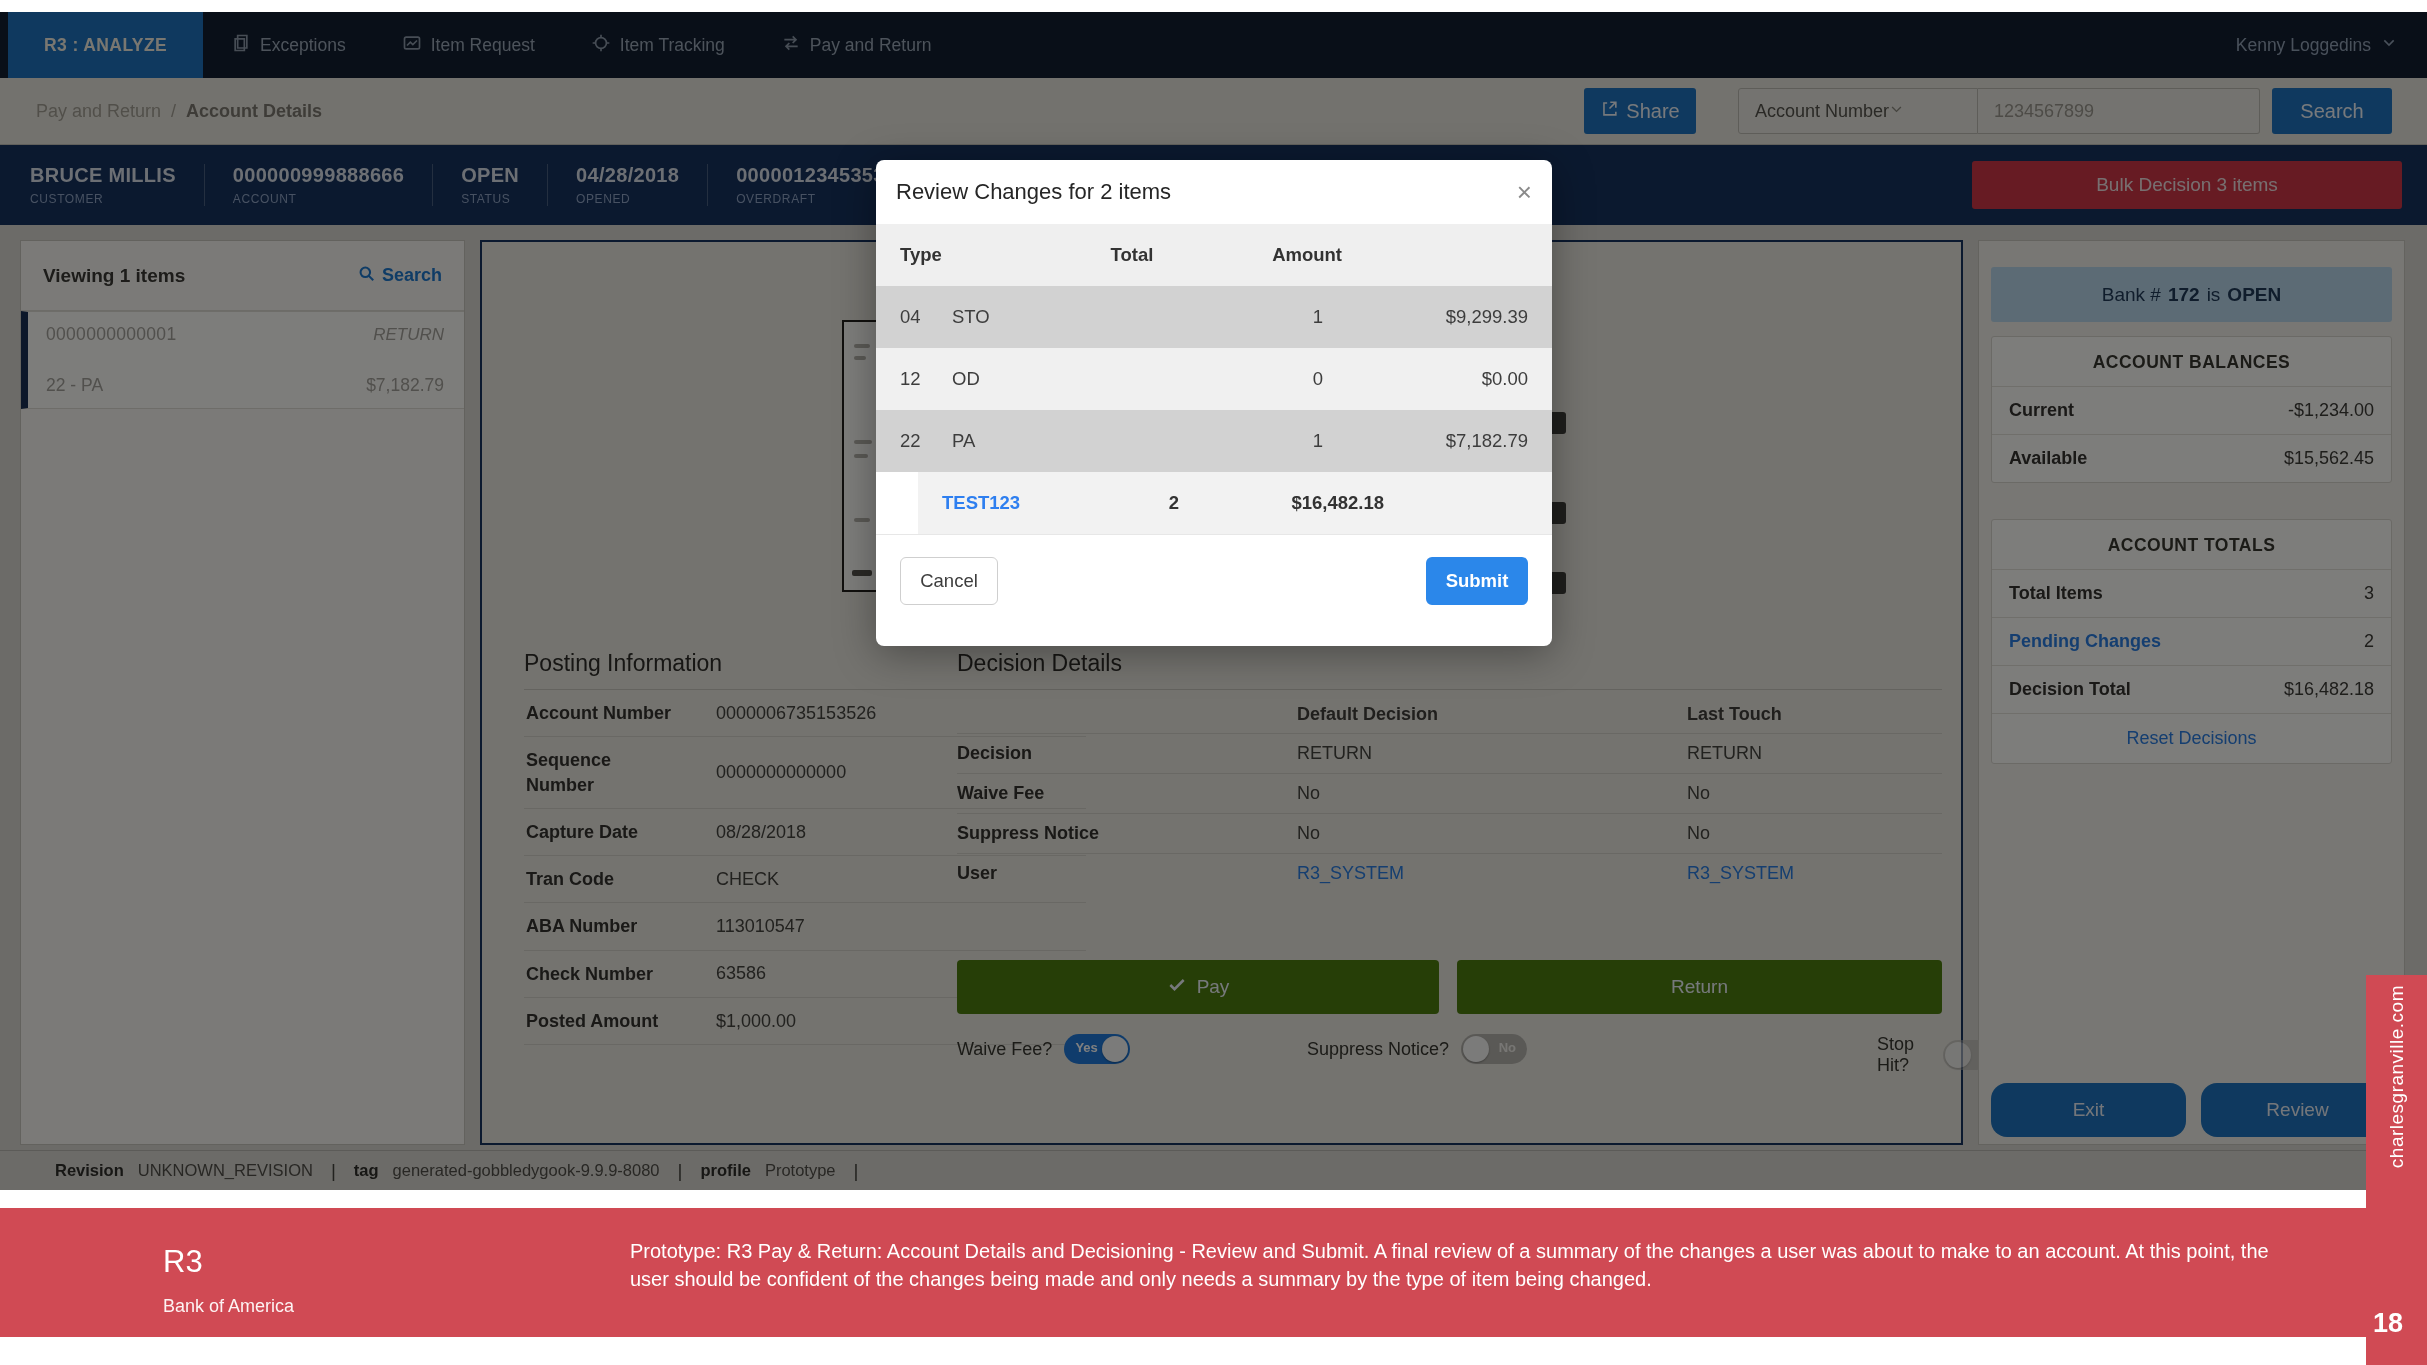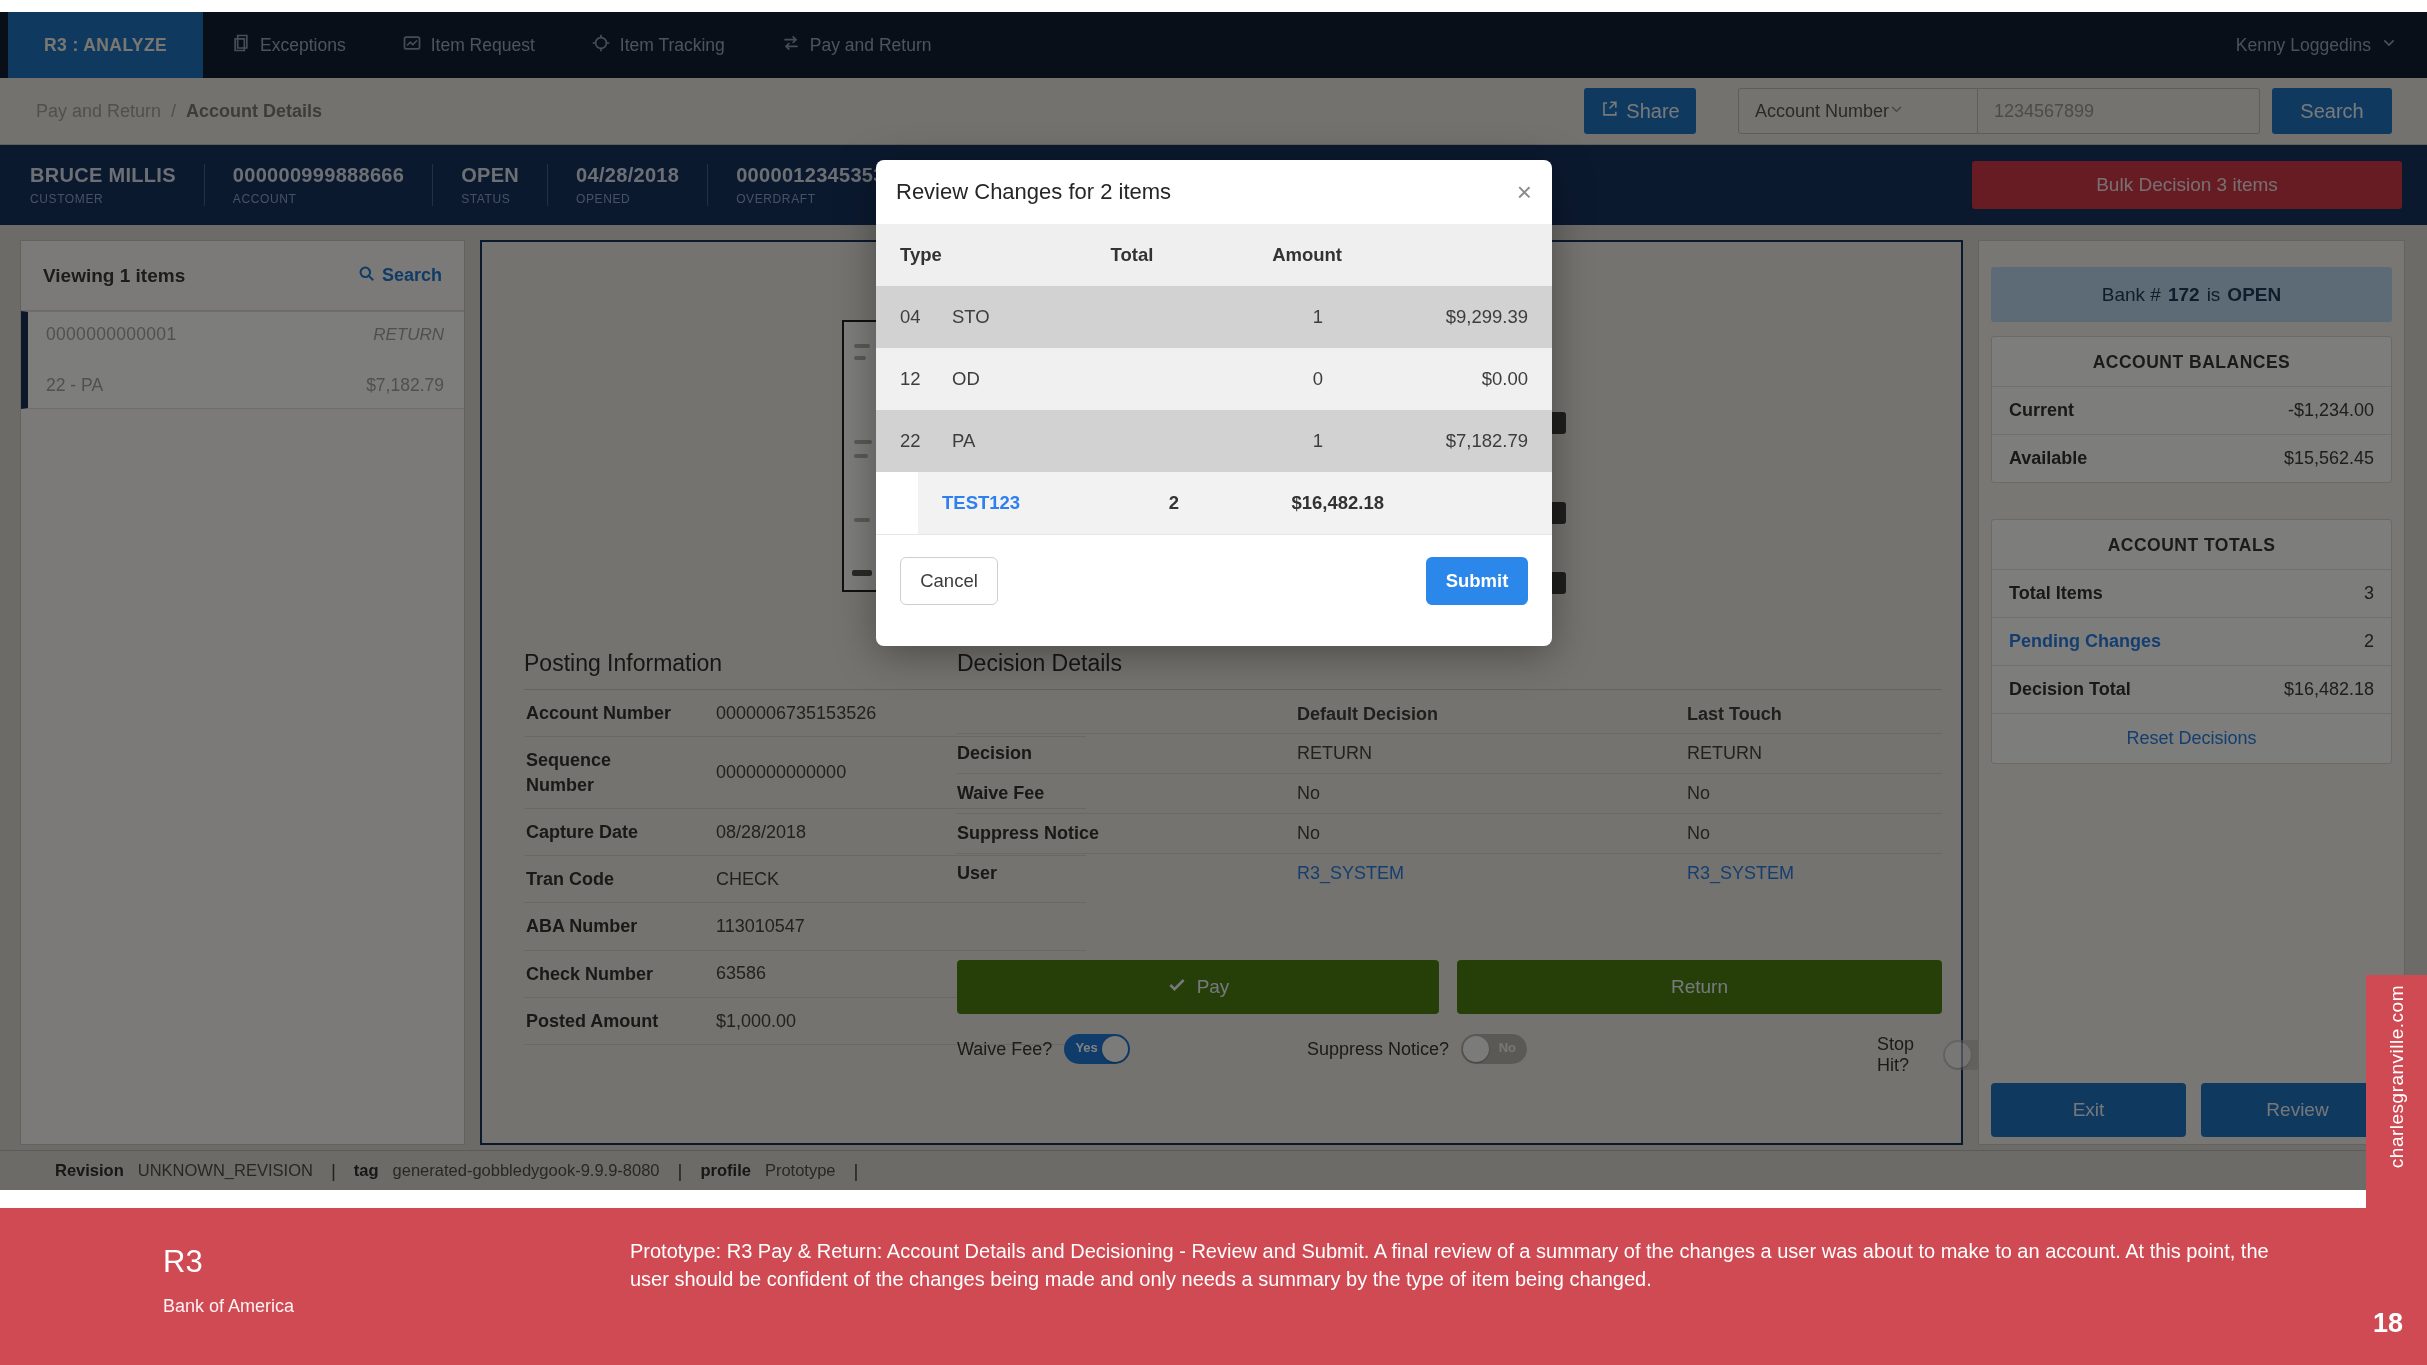--- a/index.html
+++ b/index.html
@@ -120,21 +120,21 @@
   .sum-card { position:absolute; left:12px; width:401px; background:#fbfaf7; border:1px solid #d6d4cc; border-radius:3px; }
   .sc-balances { top:95px; }
   .sc-totals { top:278px; }
   .sc-title { text-align:center; font-weight:700; font-size:17.5px; color:#37362f; letter-spacing:.5px;
     padding:15px 0 13px; border-bottom:1px solid #e0ded6; }
   .sc-row { display:flex; justify-content:space-between; padding:13px 17px; border-bottom:1px solid #e0ded6;
     font-size:18px; color:#3d3c37; }
   .sc-row .lbl { font-weight:700; color:#34332f; }
   .sc-reset { text-align:center; padding:14px 0; font-size:18px; }
   .exit-btn, .review-btn { position:absolute; top:842px; height:54px; background:#1e73be; border:none;
-    border-radius:4px; color:#e8edf4; font-size:19px; font-family:inherit; cursor:pointer; }
+    border-radius:16px; color:#e8edf4; font-size:19px; font-family:inherit; cursor:pointer; }
   .exit-btn { left:12px; width:195px; }
   .review-btn { left:222px; width:193px; }
 
   
   .status-bar { position:absolute; left:0; top:1138px; width:100%; height:40px;
     display:flex; align-items:center; gap:14px; padding-left:55px; font-size:16.5px; color:#514f49;
     border-top:1px solid #b9b7b0; }
   .status-bar .sb-l { font-weight:700; color:#2f2e2a; }
   .status-bar .sb-p { color:#45443f; font-size:19px; margin:0 4px; }
 
@@ -157,21 +157,21 @@
   .m-trow .c-code { width:172px; }
   .m-trow .c-code { color:#2e7ff0; }
   .m-foot { height:110px; border-top:1px solid #e7e7e7; display:flex; align-items:flex-start;
     justify-content:space-between; padding:22px 24px 0; }
   .cancel-btn { width:98px; height:48px; background:#fff; border:1px solid #cfcfcf; border-radius:6px;
     font-size:18.5px; color:#3d3d3d; font-family:inherit; cursor:pointer; }
   .submit-btn { width:102px; height:48px; background:#2b87ea; border:none; border-radius:6px;
     font-size:18.5px; font-weight:700; color:#fff; font-family:inherit; cursor:pointer; }
 
   
-  .slide-footer { position:absolute; left:0; top:1208px; width:2427px; height:157px; background:#d04a54; z-index:10; }
+  .slide-footer { position:absolute; left:0; top:1208px; width:2427px; height:129px; background:#d04a54; z-index:10; }
   .sf-brand { position:absolute; left:163px; top:36px; font-size:31px; color:#fff; }
   .sf-company { position:absolute; left:163px; top:88px; font-size:18px; color:#fdf3f3; }
   .sf-desc { position:absolute; left:630px; top:30px; width:1660px; font-size:20px; line-height:1.38; color:#fff; }
   .red-strip { position:absolute; left:2366px; top:975px; width:61px; height:390px; background:#d04a54; z-index:60; }
   .strip-text { position:absolute; left:50%; top:10px; transform:translateX(-50%) rotate(180deg);
     writing-mode:vertical-rl; font-size:19px; color:#fff; letter-spacing:.5px; white-space:nowrap; }
   .page-num { position:absolute; right:24px; top:1308px; font-size:27px; font-weight:700; color:#fff; z-index:70; }
 </style>
 </head>
 <body>

